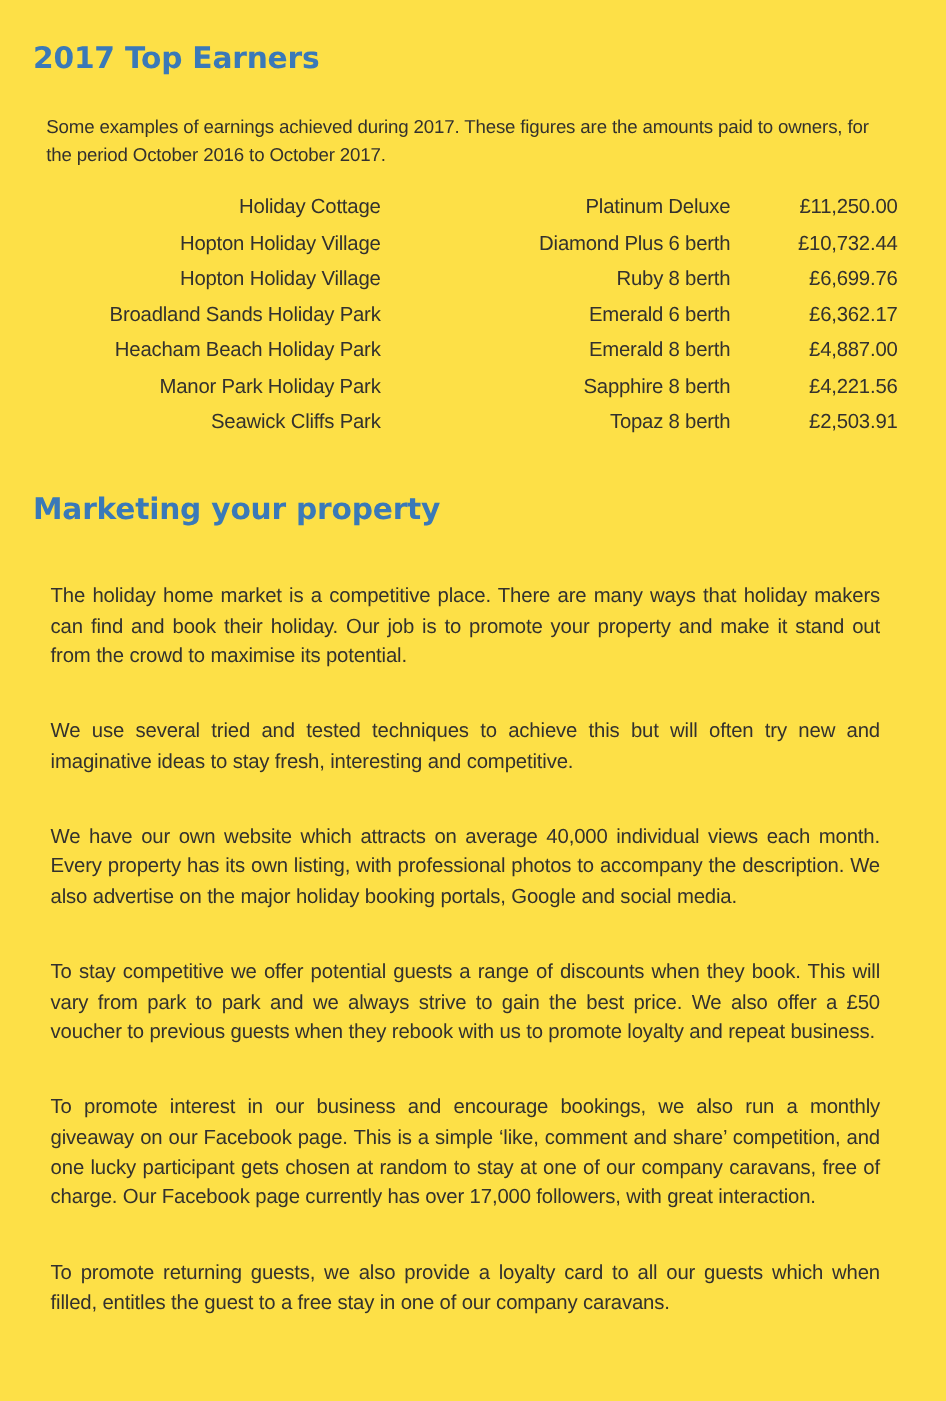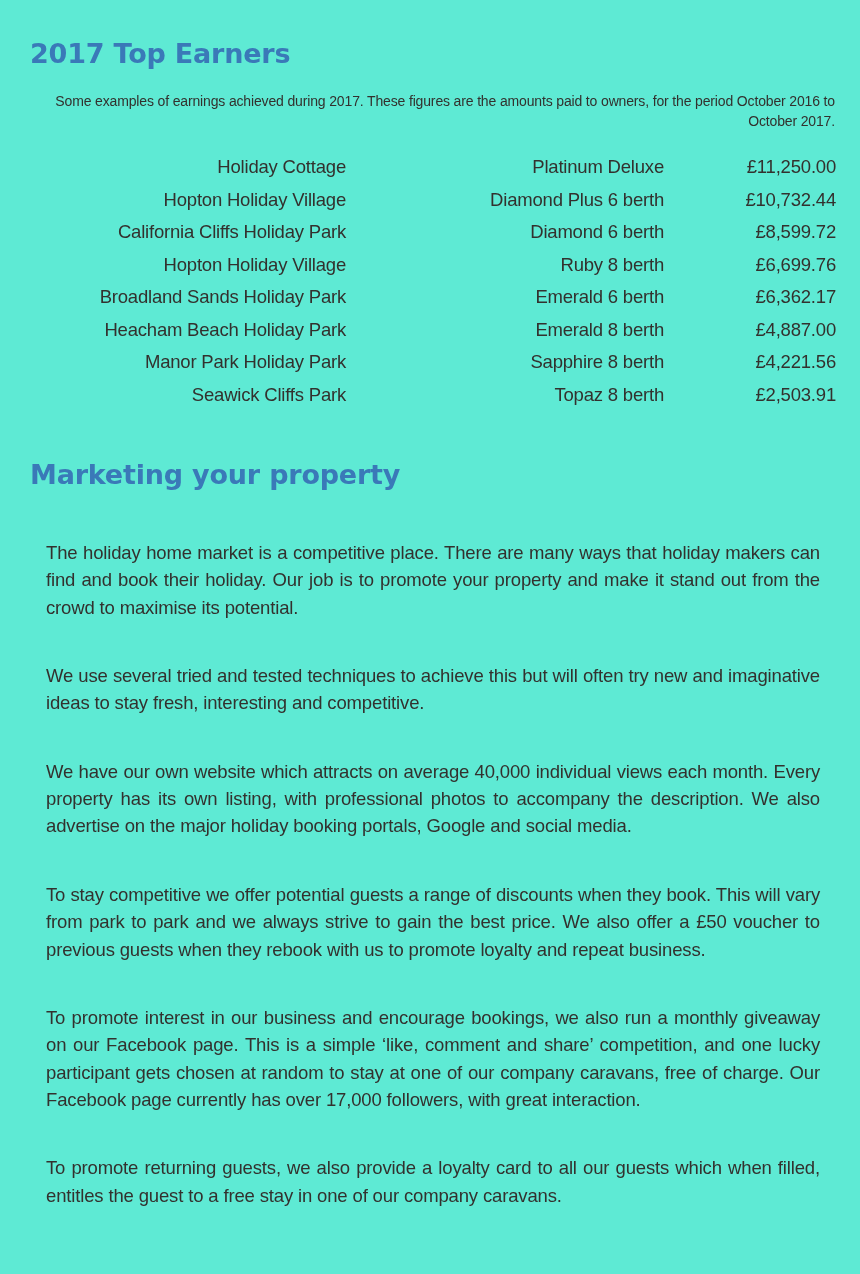--- a/index.html
+++ b/index.html
@@ -12,47 +12,46 @@
     background: #f6f6f5;
     font-family: "Liberation Sans", sans-serif;
     color: #33312e;
     overflow: hidden;
   }
   .page {
     position: relative;
     width: 860px;
     height: 1274px;
     box-sizing: border-box;
-    padding: 30px 24px 0 30px;
-    background: #5eead4;
+    padding: 30px 44px 0 30px;
+    background: #fde047;
   }
 
   h1.section-heading {
     font-family: "DejaVu Sans", sans-serif;
     font-size: 27px;
     font-weight: bold;
     color: #3a79b8;
     letter-spacing: -0.2px;
     margin: 0;
     line-height: 1.1;
   }
 
   .heading-earners {
     padding-top: 9px;
   }
 
   .intro {
-    font-size: 14px;
+    font-size: 17px;
     line-height: 1.48;
     color: #33312e;
-    margin: 0;
+    margin: 12px;
     padding-top: 22px;
     max-width: 805px;
     letter-spacing: -0.15px;
-    text-align: right;
   }
 
   table.earnings {
     margin-top: 26px;
     border-collapse: collapse;
     width: 100%;
     table-layout: fixed;
   }
   table.earnings td {
     font-size: 18.5px;
@@ -100,25 +99,20 @@
         <td class="col-park">Holiday Cottage</td>
         <td class="col-type">Platinum Deluxe</td>
         <td class="col-amount">£11,250.00</td>
       </tr>
       <tr>
         <td class="col-park">Hopton Holiday Village</td>
         <td class="col-type">Diamond Plus 6 berth</td>
         <td class="col-amount">£10,732.44</td>
       </tr>
       <tr>
-        <td class="col-park">California Cliffs Holiday Park</td>
-        <td class="col-type">Diamond 6 berth</td>
-        <td class="col-amount">£8,599.72</td>
-      </tr>
-      <tr>
         <td class="col-park">Hopton Holiday Village</td>
         <td class="col-type">Ruby 8 berth</td>
         <td class="col-amount">£6,699.76</td>
       </tr>
       <tr>
         <td class="col-park">Broadland Sands Holiday Park</td>
         <td class="col-type">Emerald 6 berth</td>
         <td class="col-amount">£6,362.17</td>
       </tr>
       <tr>

